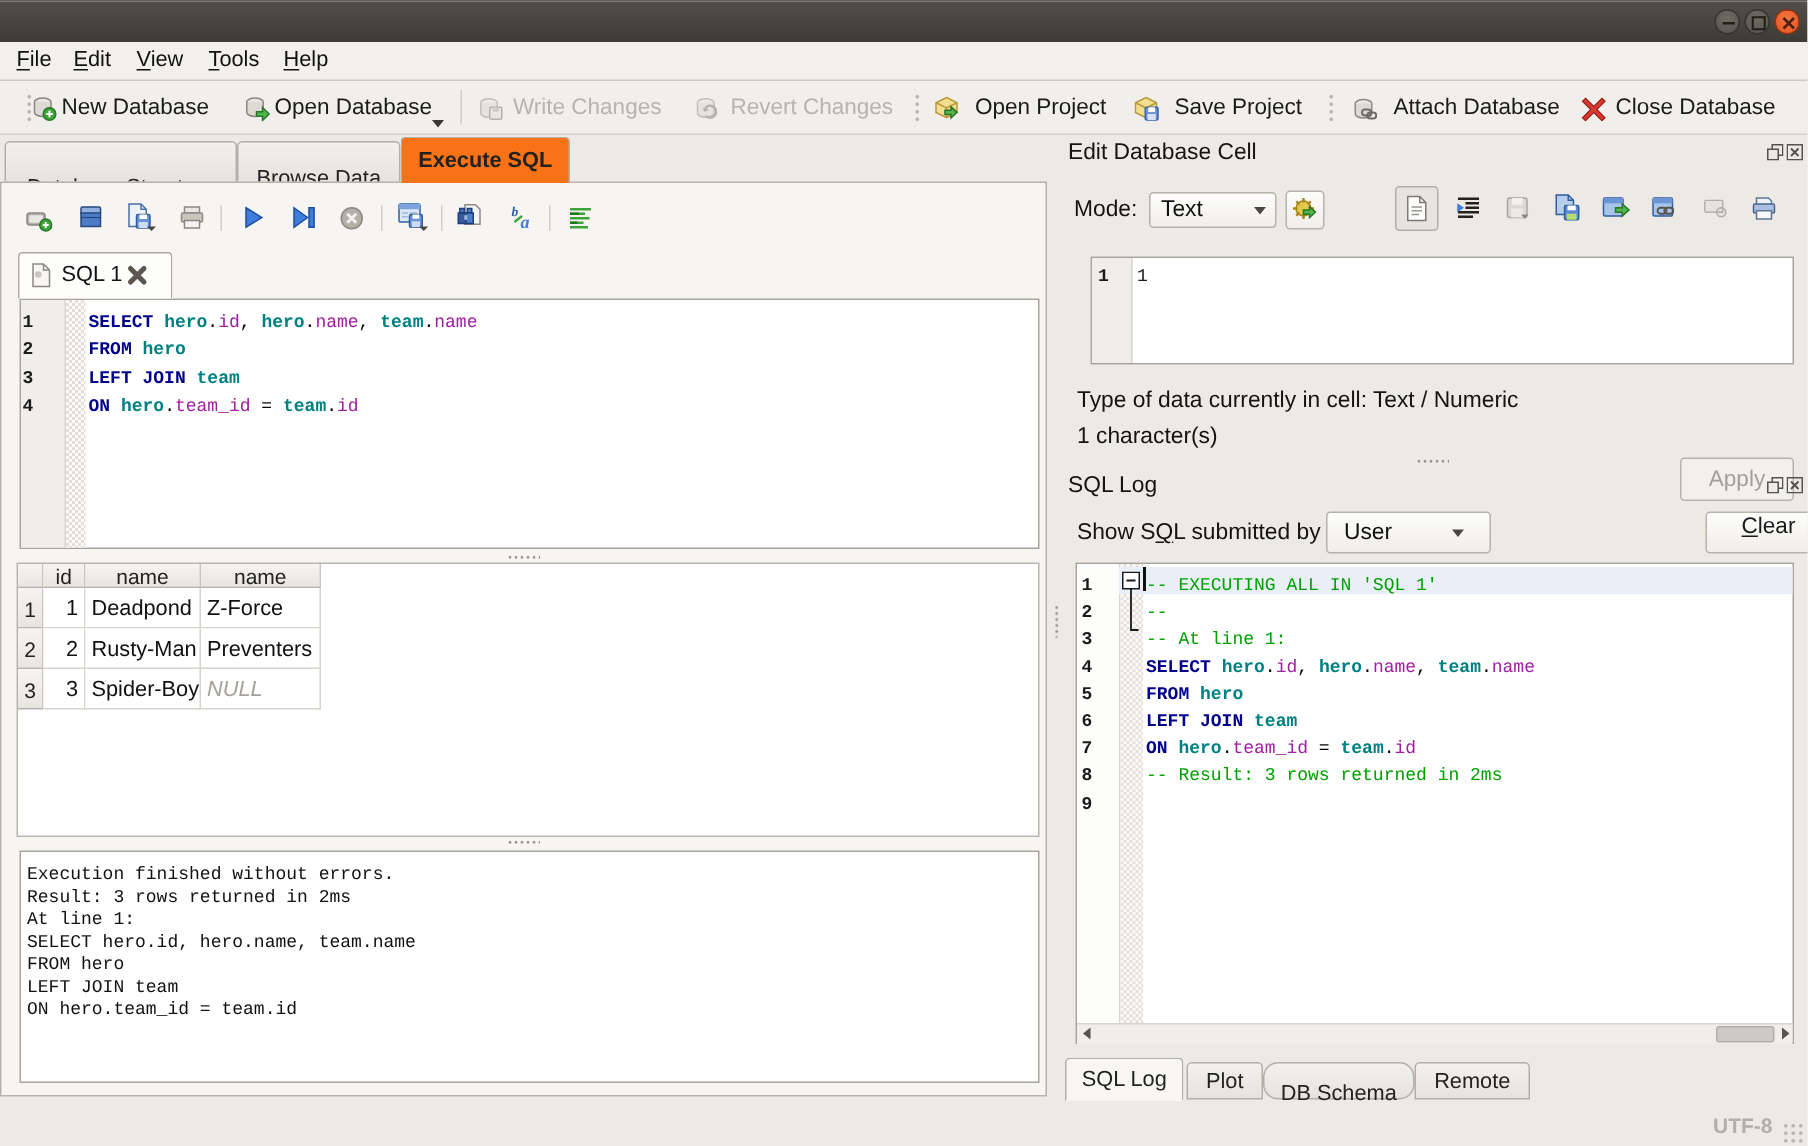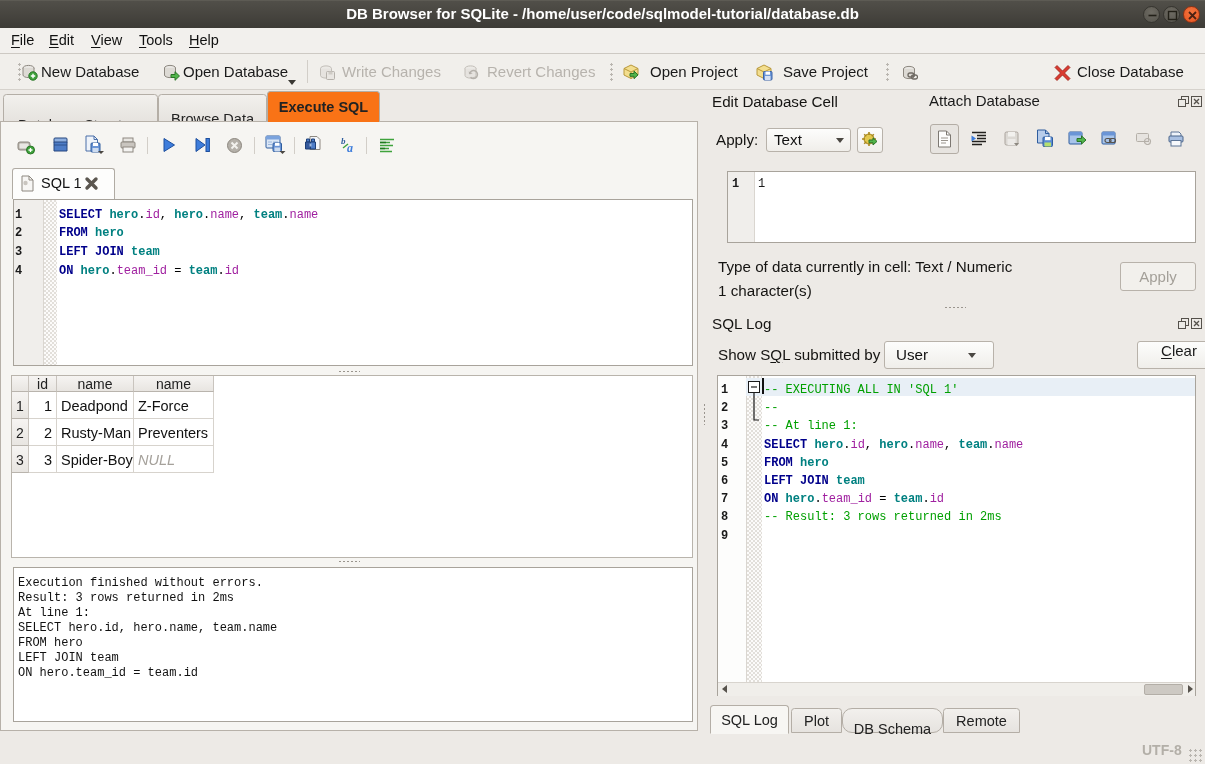--- a/index.html
+++ b/index.html
@@ -49,39 +49,38 @@
      linear-gradient(45deg,#e2dfda 25%,transparent 25%,transparent 75%,#e2dfda 75%),
      linear-gradient(45deg,#e2dfda 25%,transparent 25%,transparent 75%,#e2dfda 75%);
     background-size:4px 4px;background-position:0 0,2px 2px;background-color:#fcfbfa;}
   .dots-h{width:22px;height:3px;background-image:radial-gradient(circle,#9a958e 0.9px,transparent 1.1px);
     background-size:4px 3px;}
   .dots-v{width:3px;height:22px;background-image:radial-gradient(circle,#9a958e 0.9px,transparent 1.1px);
     background-size:3px 4px;}
   
   .btn{box-sizing:border-box;border:1px solid #b8b2aa;border-radius:3px;
     background:linear-gradient(#fdfdfc,#f0eeea);font-size:15px;color:#1a1a1a;text-align:center;}
-  .btn.dis{color:#a39f98;background:#f2f0ec;}
+  .btn.dis{color:#a39f98;background:#f2f0ec;margin-top:43px;}
   .combo{box-sizing:border-box;border:1px solid #b8b2aa;border-radius:3px;
     background:linear-gradient(#fdfdfc,#f0eeea);font-size:14.5px;color:#111;}
   .caret{position:absolute;width:0;height:0;border-left:4px solid transparent;
     border-right:4px solid transparent;border-top:5px solid #4a4742;}
   .dockbtn{width:11px;height:11px;}
   
   .th{box-sizing:border-box;background:linear-gradient(#f6f4f2,#e8e5e1);
     border-right:1px solid #c9c4be;border-bottom:1px solid #b9b4ad;
     font-size:14px;color:#222;text-align:center;padding-top:0px;}
   .td{box-sizing:border-box;border-right:1px solid #d7d3cd;border-bottom:1px solid #d7d3cd;
     font-size:14.5px;color:#111;background:#fff;}
 </style>
 </head>
 <body>
 <div id="app">
 
   <div class="abs" id="titlebar"></div>
-  <div class="abs" id="title-text">DB Browser for SQLite - /home/user/code/sqlmodel-tutorial/database.db</div>
   <div class="abs winbtn gray" style="left:1143px;">
     <svg width="17" height="17">
         <line x1="4.5" y1="8.5" x2="12.5" y2="8.5" stroke="#222018" stroke-width="1.6"></line>
       </svg>
   </div>
   <div class="abs winbtn gray" style="left:1162.5px;">
     <svg width="17" height="17">
         <rect x="4.5" y="4.5" width="8" height="8" fill="none" stroke="#222018" stroke-width="1.4"></rect>
       </svg>
   </div>
@@ -152,21 +151,21 @@
     </svg>
     <div class="abs tbtext" style="left:783px;">Save Project</div>
     <div class="abs grip" style="left:884px;top:61px;height:22px;"></div>
 
     <svg class="abs tbicon" style="left:901px;" viewBox="0 0 17 17">
       <ellipse cx="8" cy="5" rx="5.5" ry="2.6" fill="#e8e6e2" stroke="#8d8880"></ellipse>
       <path d="M2.5 5 v7 a5.5 2.6 0 0 0 11 0 v-7" fill="#dddad4" stroke="#8d8880"></path>
       <rect x="7" y="9" width="6" height="4" rx="2" fill="none" stroke="#6f6a63" stroke-width="1.3"></rect>
       <rect x="10.5" y="11" width="6" height="4" rx="2" fill="none" stroke="#6f6a63" stroke-width="1.3"></rect>
     </svg>
-    <div class="abs tbtext" style="left:929px;margin-top:29px;">Attach Database</div>
+    <div class="abs tbtext" style="left:929px;">Attach Database</div>
 
     <svg class="abs tbicon" style="left:1054px;" viewBox="0 0 17 17">
       <path d="M3 1.5 L8.5 7 L14 1.5 L16 3.5 L10.5 9 L16 14.5 L14 16.5 L8.5 11 L3 16.5 L1 14.5 L6.5 9 L1 3.5 Z" fill="#d93a30" stroke="#9c1f17" stroke-width="0.8"></path>
     </svg>
     <div class="abs tbtext" style="left:1077px;">Close Database</div>
   </div>
 
   <div class="abs tab" style="left:3px;top:94px;width:155px;height:28px;padding-top:22px;">Database Structure</div>
   <div class="abs tab" style="left:158px;top:94px;width:109px;height:28px;padding-top:16px;">Browse Data</div>
   <div class="abs tab sel" style="left:267px;top:91px;width:113px;height:31px;padding-top:7px;font-weight:bold;">Execute SQL</div>
@@ -297,21 +296,21 @@
 
     <div class="abs" style="left:712px;top:92.5px;font-size:15.2px;color:#151412;">Edit Database Cell</div>
     <svg class="abs dockbtn" style="left:1178px;top:96px;" viewBox="0 0 11 11">
       <rect x="3.5" y="0.5" width="7" height="7" fill="none" stroke="#55514b"></rect>
       <rect x="0.5" y="3.5" width="7" height="7" fill="#eceae6" stroke="#55514b"></rect>
     </svg>
     <svg class="abs dockbtn" style="left:1190.5px;top:96px;" viewBox="0 0 11 11">
       <rect x="0.5" y="0.5" width="10" height="10" fill="none" stroke="#55514b"></rect>
       <path d="M3 3 L8 8 M8 3 L3 8" stroke="#55514b" stroke-width="1.3"></path>
     </svg>
-    <div class="abs" style="left:716px;top:131px;font-size:15.2px;color:#151412;">Apply:</div>
+    <div class="abs" style="left:716px;top:131px;font-size:15.2px;color:#151412;">Mode:</div>
     <div class="abs combo" style="left:766px;top:128px;width:85px;height:24px;"></div>
     <div class="abs" style="left:774px;top:131px;font-size:15.2px;color:#111;">Text</div>
     <div class="abs caret" style="left:836px;top:138px;"></div>
     <div class="abs btn" style="left:857px;top:127px;width:26px;height:26px;"></div>
     <svg class="abs" style="left:861px;top:131px;" width="18" height="18" viewBox="0 0 18 18">
       <circle cx="8" cy="8" r="5" fill="#e3c84e" stroke="#a8871c"></circle>
       <g stroke="#a8871c" stroke-width="1.6">
           <path d="M8 1v3M8 12v3M1 8h3M12 8h3M3.2 3.2l2 2M10.8 10.8l2 2M12.8 3.2l-2 2M5.2 10.8l-2 2"></path>
         </g>
       <path d="M8 9 h4 v-2.2 l4 3.6 -4 3.6 v-2.2 h-4 z" fill="#52b54b" stroke="#2a7527"></path>

